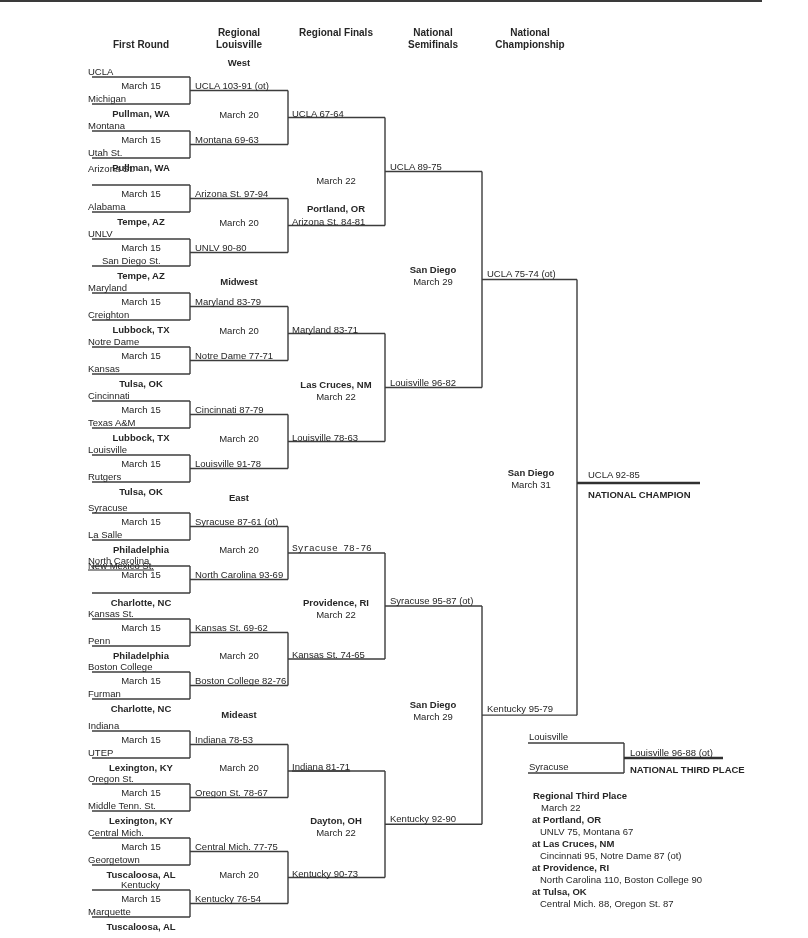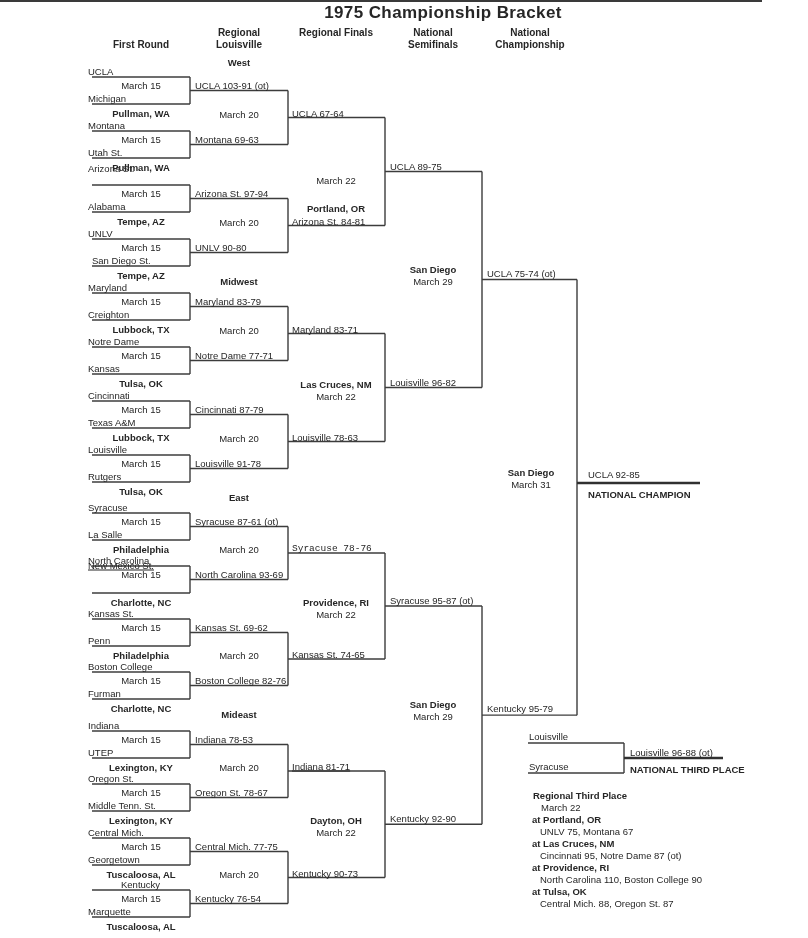--- a/index.html
+++ b/index.html
@@ -119,21 +119,20 @@
       <line x1="482" y1="606" x2="482" y2="824.25" stroke="#3c3c3c" stroke-width="1.4"></line>
       <line x1="482" y1="715.125" x2="577" y2="715.125" stroke="#3c3c3c" stroke-width="1.4"></line>
       <line x1="577" y1="279.5" x2="577" y2="715.125" stroke="#3c3c3c" stroke-width="1.4"></line>
       <line x1="577" y1="483" x2="700" y2="483" stroke="#303030" stroke-width="2.4"></line>
       <line x1="528" y1="743" x2="624" y2="743" stroke="#3c3c3c" stroke-width="1.4"></line>
       <line x1="528" y1="773" x2="624" y2="773" stroke="#3c3c3c" stroke-width="1.4"></line>
       <line x1="624" y1="743" x2="624" y2="773" stroke="#3c3c3c" stroke-width="1.4"></line>
       <line x1="624" y1="758" x2="723" y2="758" stroke="#303030" stroke-width="2.4"></line>
     </svg>
 
-  <div id="title">1975 Championship Bracket</div>
 
   <div class="colhead" style="left:141px;top:39px;">First Round</div>
   <div class="colhead" style="left:239px;top:27px;">Regional Louisville</div>
   <div class="colhead" style="left:336px;top:27px;">Regional Finals</div>
   <div class="colhead" style="left:433px;top:27px;">National Semifinals</div>
   <div class="colhead" style="left:530px;top:27px;">National Championship</div>
 
   <div class="lbl mc b" style="left:531px;top:472px;">San Diego</div>
   <div class="lbl mc" style="left:531px;top:484px;">March 31</div>
   <div class="lbl ml" style="left:588px;top:474px;">UCLA 92-85</div>
@@ -166,21 +165,21 @@
     <div class="lbl ml" style="left: 88px; top: 152px;">Utah St.</div>
     <div class="lbl mc" style="left: 141px; top: 139px;">March 15</div>
     <div class="lbl mc b" style="left: 141px; top: 167px;">Pullman, WA</div>
     <div class="lbl ml" style="left: 195px; top: 138.5px;">Montana 69-63</div>
     <div class="lbl ml" style="left: 88px; top: 168px;">Arizona St.</div>
     <div class="lbl ml" style="left: 88px; top: 206px;">Alabama</div>
     <div class="lbl mc" style="left: 141px; top: 193px;">March 15</div>
     <div class="lbl mc b" style="left: 141px; top: 221px;">Tempe, AZ</div>
     <div class="lbl ml" style="left: 195px; top: 192.5px;">Arizona St. 97-94</div>
     <div class="lbl ml" style="left: 88px; top: 233px;">UNLV</div>
-    <div class="lbl ml" style="left: 92px; top: 260px;">San Diego St.</div>
+    <div class="lbl ml" style="left: 102px; top: 260px;">San Diego St.</div>
     <div class="lbl mc" style="left: 141px; top: 247px;">March 15</div>
     <div class="lbl mc b" style="left: 141px; top: 275px;">Tempe, AZ</div>
     <div class="lbl ml" style="left: 195px; top: 246.5px;">UNLV 90-80</div>
     <div class="lbl mc" style="left: 239px; top: 113.5px;">March 20</div>
     <div class="lbl ml" style="left: 292px; top: 112.5px;">UCLA 67-64</div>
     <div class="lbl mc" style="left: 239px; top: 221.5px;">March 20</div>
     <div class="lbl ml" style="left: 292px; top: 220.5px;">Arizona St. 84-81</div>
     <div class="lbl mc b" style="left: 336px; top: 167.5px; margin-top: 40px;">Portland, OR</div>
     <div class="lbl mc" style="left: 336px; top: 179.5px;">March 22</div>
     <div class="lbl ml" style="left: 390px; top: 165.5px;">UCLA 89-75</div>

